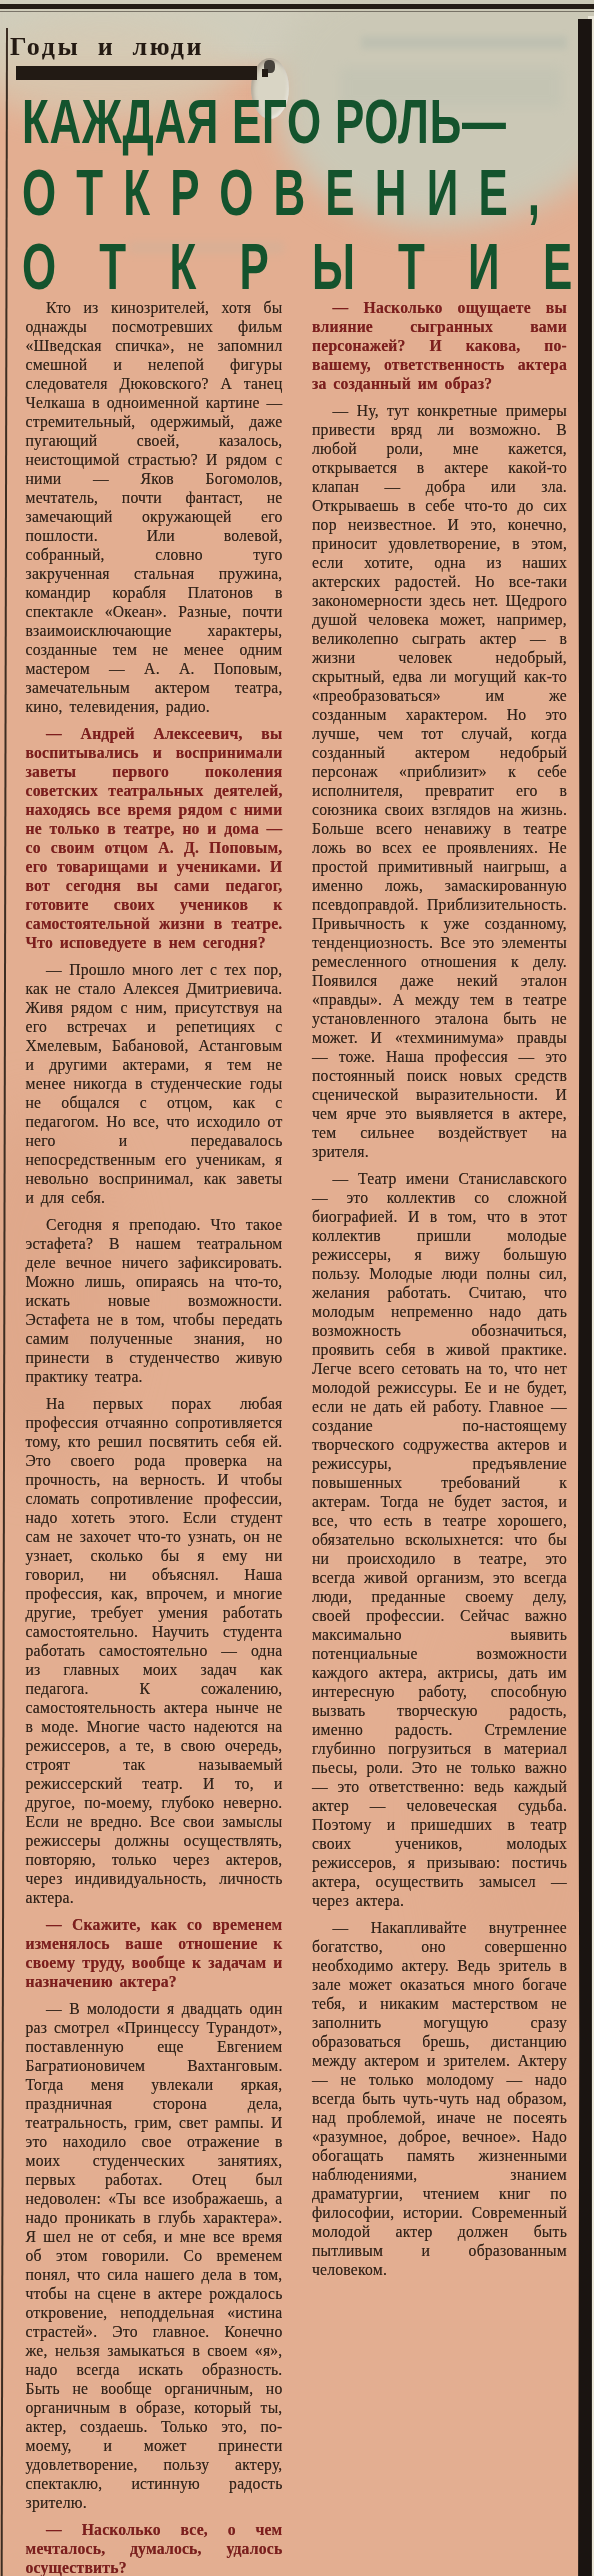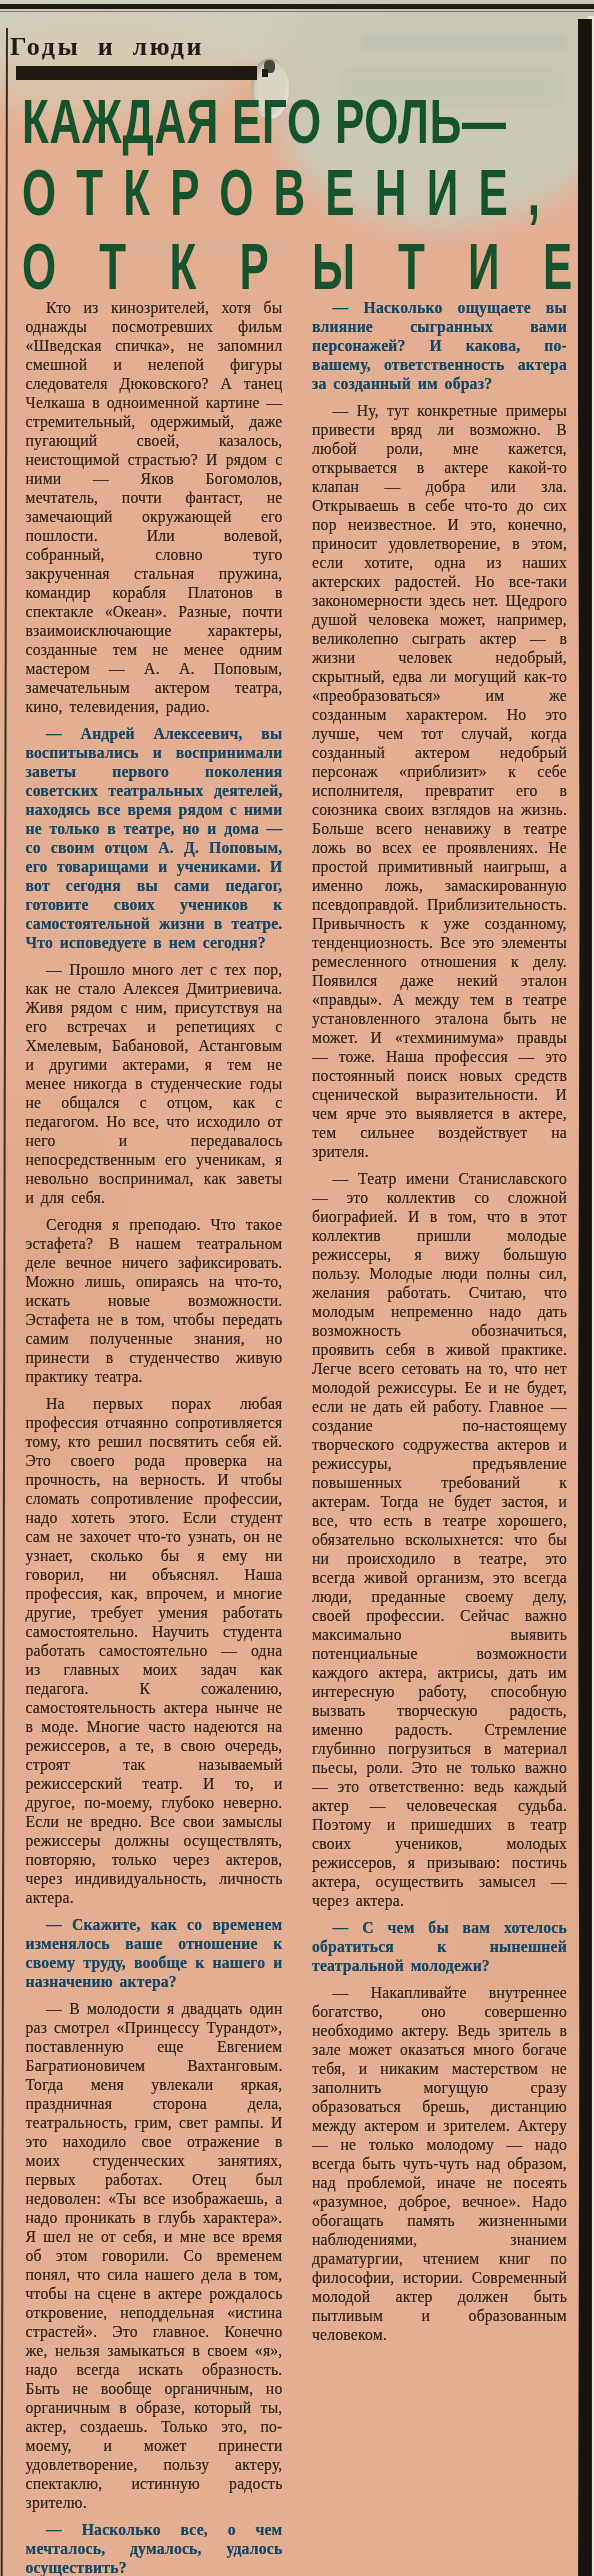--- a/index.html
+++ b/index.html
@@ -67,21 +67,21 @@
     margin-top:12.4px; line-height:1.0; }
 
   
   .col { position:absolute; top:290px; height:2581px; overflow:hidden;
     color:#30231a; font-size:15.7px; line-height:19px;
     text-align:justify; }
   .col-left { left:17.5px; width:273px; }
   .col-right { left:304px; width:271px; }
   .para { margin:8px; text-indent:20.6px; word-spacing:2.6px; letter-spacing:0.2px;
     text-shadow:0 0 0.4px rgba(45,28,16,.55);font-family:Liberation Serif, serif; }
-  .para.bold { font-weight:700; color:#0c4a6e; }
+  .para.bold { font-weight:700; color:#7f1d1d; }
 </style>
 </head>
 <body>
 
 <div class="page">
 
   <div class="stain stain-top-strip"></div>
   <div class="stain stain-top-right"></div>
   <div class="stain stain-top-left"></div>
   <div class="stain stain-mid-1"></div>
@@ -111,31 +111,30 @@
     <span class="hl3">ОТКРЫТИЕ</span>
   </h1>
 
   <div class="col col-left">
     <div>
         <p class="para normal">Кто из кинозрителей, хотя бы однажды посмотревших фильм «Шведская спичка», не запомнил смешной и нелепой фигуры следователя Дюковского? А танец Челкаша в одноименной картине — стремительный, одержимый, даже пугающий своей, казалось, неистощимой страстью? И рядом с ними — Яков Богомолов, мечтатель, почти фантаст, не замечающий окружающей его пошлости. Или волевой, собранный, словно туго закрученная стальная пружина, командир корабля Платонов в спектакле «Океан». Разные, почти взаимоисключающие характеры, созданные тем не менее одним мастером — А. А. Поповым, замечательным актером театра, кино, телевидения, радио.</p>
         <p class="para bold">— Андрей Алексеевич, вы воспитывались и воспринимали заветы первого поколения советских театральных деятелей, находясь все время рядом с ними не только в театре, но и дома — со своим отцом А. Д. Поповым, его товарищами и учениками. И вот сегодня вы сами педагог, готовите своих учеников к самостоятельной жизни в театре. Что исповедуете в нем сегодня?</p>
         <p class="para normal">— Прошло много лет с тех пор, как не стало Алексея Дмитриевича. Живя рядом с ним, присутствуя на его встречах и репетициях с Хмелевым, Бабановой, Астанговым и другими актерами, я тем не менее никогда в студенческие годы не общался с отцом, как с педагогом. Но все, что исходило от него и передавалось непосредственным его ученикам, я невольно воспринимал, как заветы и для себя.</p>
         <p class="para normal">Сегодня я преподаю. Что такое эстафета? В нашем театральном деле вечное ничего зафиксировать. Можно лишь, опираясь на что-то, искать новые возможности. Эстафета не в том, чтобы передать самим полученные знания, но принести в студенчество живую практику театра.</p>
         <p class="para normal">На первых порах любая профессия отчаянно сопротивляется тому, кто решил посвятить себя ей. Это своего рода проверка на прочность, на верность. И чтобы сломать сопротивление профессии, надо хотеть этого. Если студент сам не захочет что-то узнать, он не узнает, сколько бы я ему ни говорил, ни объяснял. Наша профессия, как, впрочем, и многие другие, требует умения работать самостоятельно. Научить студента работать самостоятельно — одна из главных моих задач как педагога. К сожалению, самостоятельность актера нынче не в моде. Многие часто надеются на режиссеров, а те, в свою очередь, строят так называемый режиссерский театр. И то, и другое, по-моему, глубоко неверно. Если не вредно. Все свои замыслы режиссеры должны осуществлять, повторяю, только через актеров, через индивидуальность, личность актера.</p>
-        <p class="para bold">— Скажите, как со временем изменялось ваше отношение к своему труду, вообще к нашего и назначению актера?</p>
+        <p class="para bold">— Скажите, как со временем изменялось ваше отношение к своему труду, вообще к задачам и назначению актера?</p>
         <p class="para normal">— В молодости я двадцать один раз смотрел «Принцессу Турандот», поставленную еще Евгением Багратионовичем Вахтанговым. Тогда меня увлекали яркая, праздничная сторона дела, театральность, грим, свет рампы. И это находило свое отражение в моих студенческих занятиях, первых работах. Отец был недоволен: «Ты все изображаешь, а надо проникать в глубь характера». Я шел не от себя, и мне все время об этом говорили. Со временем понял, что сила нашего дела в том, чтобы на сцене в актере рождалось откровение, неподдельная «истина страстей». Это главное. Конечно же, нельзя замыкаться в своем «я», надо всегда искать образность. Быть не вообще органичным, но органичным в образе, который ты, актер, создаешь. Только это, по-моему, и может принести удовлетворение, пользу актеру, спектаклю, истинную радость зрителю.</p>
         <p class="para bold">— Насколько все, о чем мечталось, думалось, удалось осуществить?</p>
       </div>
   </div>
 
   <div class="col col-right">
     <div>
         <p class="para bold">— Насколько ощущаете вы влияние сыгранных вами персонажей? И какова, по-вашему, ответственность актера за созданный им образ?</p>
         <p class="para normal">— Ну, тут конкретные примеры привести вряд ли возможно. В любой роли, мне кажется, открывается в актере какой-то клапан — добра или зла. Открываешь в себе что-то до сих пор неизвестное. И это, конечно, приносит удовлетворение, в этом, если хотите, одна из наших актерских радостей. Но все-таки закономерности здесь нет. Щедрого душой человека может, например, великолепно сыграть актер — в жизни человек недобрый, скрытный, едва ли могущий как-то «преобразоваться» им же созданным характером. Но это лучше, чем тот случай, когда созданный актером недобрый персонаж «приблизит» к себе исполнителя, превратит его в союзника своих взглядов на жизнь. Больше всего ненавижу в театре ложь во всех ее проявлениях. Не простой примитивный наигрыш, а именно ложь, замаскированную псевдоправдой. Приблизительность. Привычность к уже созданному, тенденциозность. Все это элементы ремесленного отношения к делу. Появился даже некий эталон «правды». А между тем в театре установленного эталона быть не может. И «техминимума» правды — тоже. Наша профессия — это постоянный поиск новых средств сценической выразительности. И чем ярче это выявляется в актере, тем сильнее воздействует на зрителя.</p>
         <p class="para normal">— Театр имени Станиславского — это коллектив со сложной биографией. И в том, что в этот коллектив пришли молодые режиссеры, я вижу большую пользу. Молодые люди полны сил, желания работать. Считаю, что молодым непременно надо дать возможность обозначиться, проявить себя в живой практике. Легче всего сетовать на то, что нет молодой режиссуры. Ее и не будет, если не дать ей работу. Главное — создание по-настоящему творческого содружества актеров и режиссуры, предъявление повышенных требований к актерам. Тогда не будет застоя, и все, что есть в театре хорошего, обязательно всколыхнется: что бы ни происходило в театре, это всегда живой организм, это всегда люди, преданные своему делу, своей профессии. Сейчас важно максимально выявить потенциальные возможности каждого актера, актрисы, дать им интересную работу, способную вызвать творческую радость, именно радость. Стремление глубинно погрузиться в материал пьесы, роли. Это не только важно — это ответственно: ведь каждый актер — человеческая судьба. Поэтому и пришедших в театр своих учеников, молодых режиссеров, я призываю: постичь актера, осуществить замысел — через актера.</p>
-        <p class="para bold">— С чем бы вам хотелось обратиться к нынешней театральной молодежи?</p>
         <p class="para normal">— Накапливайте внутреннее богатство, оно совершенно необходимо актеру. Ведь зритель в зале может оказаться много богаче тебя, и никаким мастерством не заполнить могущую сразу образоваться брешь, дистанцию между актером и зрителем. Актеру — не только молодому — надо всегда быть чуть-чуть над образом, над проблемой, иначе не посеять «разумное, доброе, вечное». Надо обогащать память жизненными наблюдениями, знанием драматургии, чтением книг по философии, истории. Современный молодой актер должен быть пытливым и образованным человеком.</p>
       </div>
 
   </div>
 
 </div>
 
 
 </body></html>

